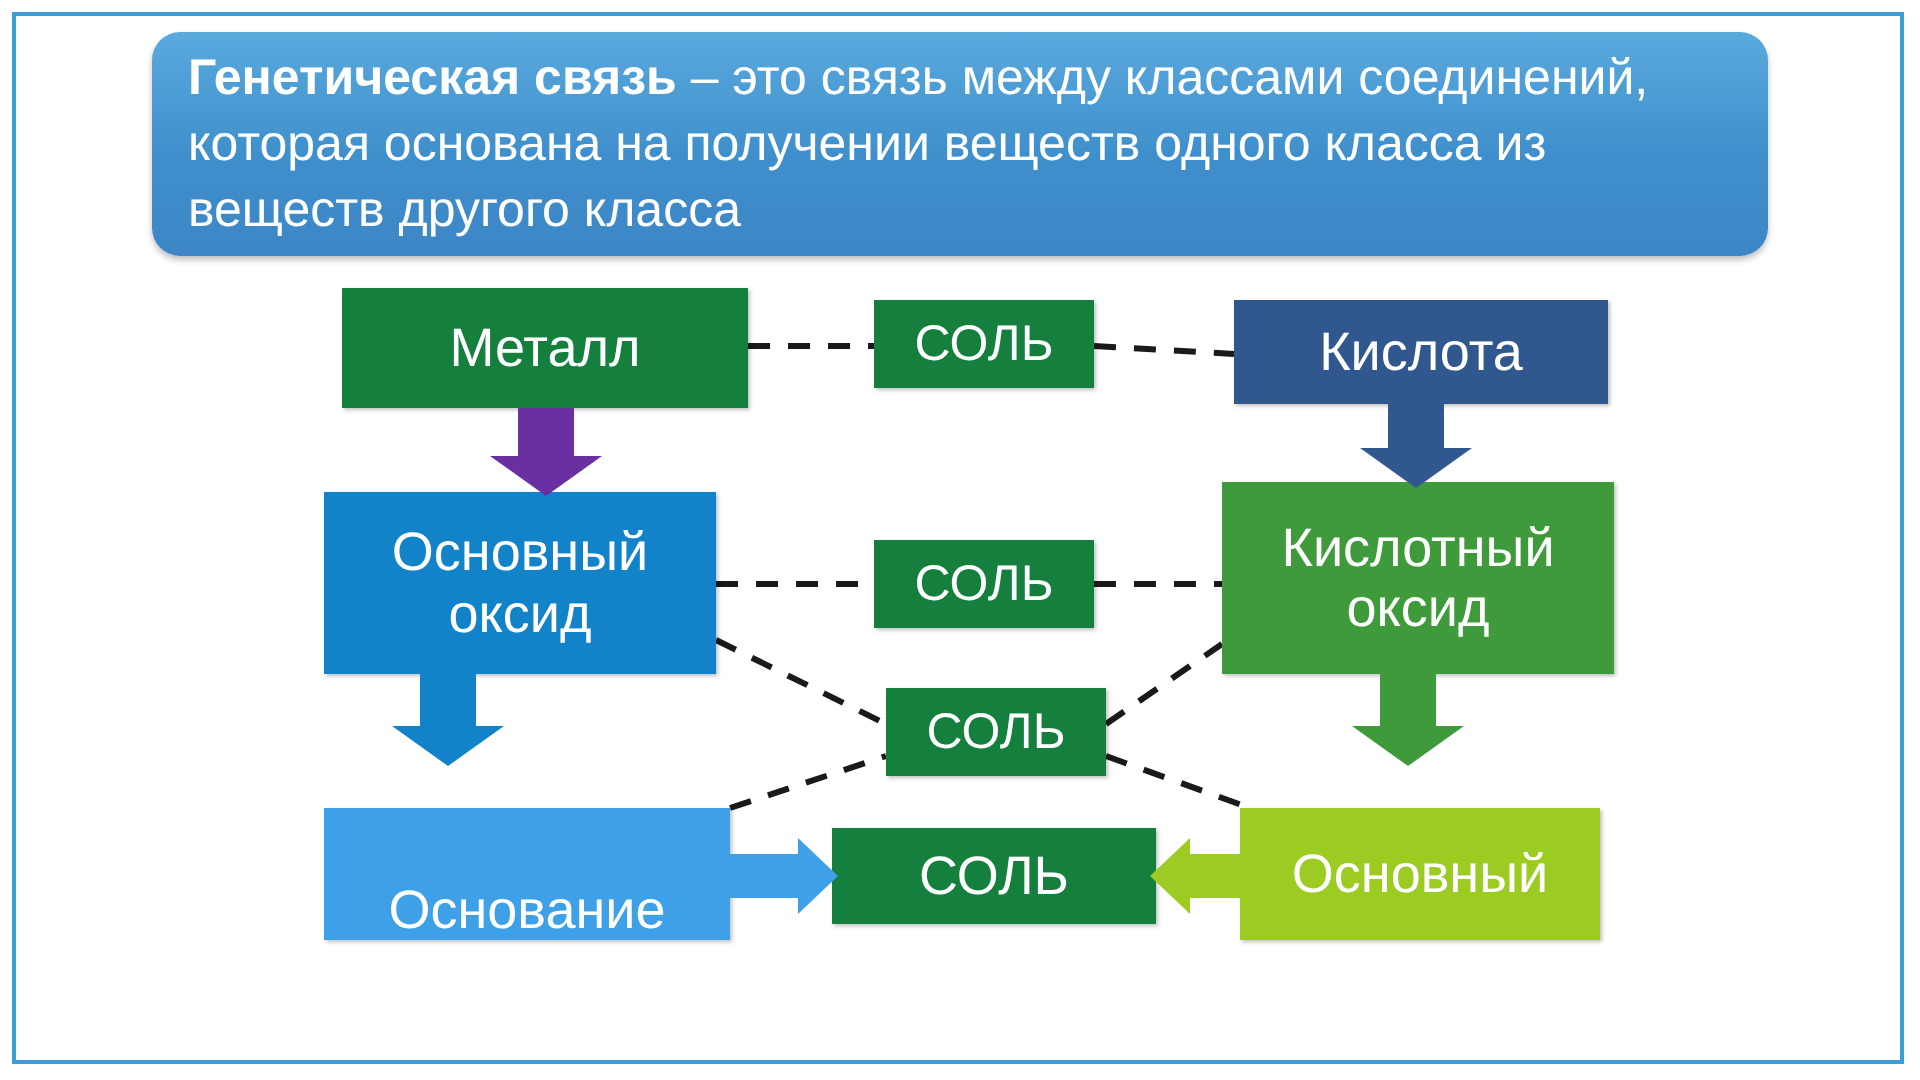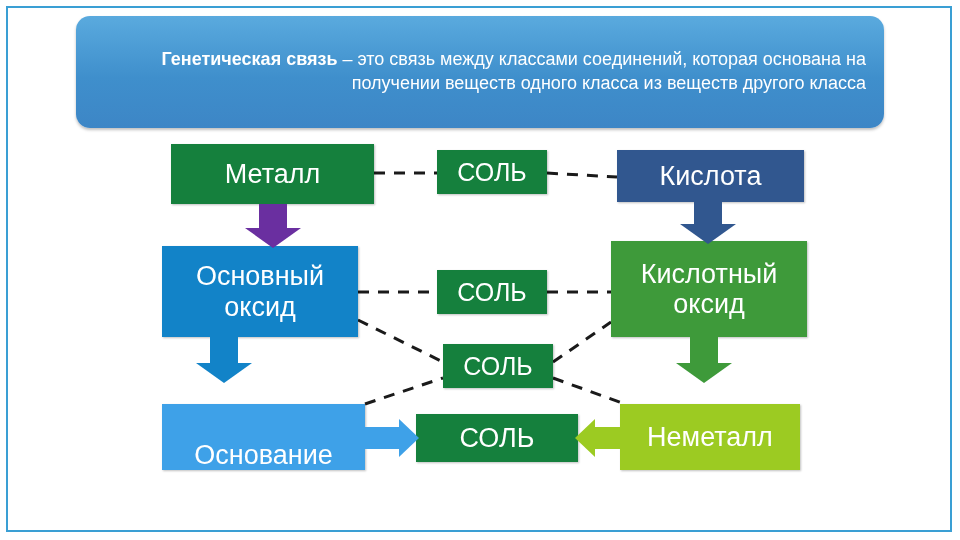--- a/index.html
+++ b/index.html
@@ -39,23 +39,23 @@
     background: linear-gradient(to bottom, #5aaade 0%, #3f8fcc 55%, #3d86c6 100%);
     box-shadow: 0 2px 3px rgba(0,0,0,0.25);
     display: flex;
     align-items: center;
     justify-content: center;
     box-sizing: border-box;
     padding: 4px 18px;
   }
   #title-text {
     color: #ffffff;
-    font-size: 18px;
+    font-size: 25px;
     line-height: 1.32;
-    text-align: right;
+    text-align: left;
     width: 100%;
   }
   #title-text .bold {
     font-weight: bold;
   }
 
   
   .box {
     position: absolute;
     display: flex;
@@ -190,21 +190,21 @@
 
   <div class="box big-label" id="box-basic-oxide">
     <span>Основный оксид</span>
   </div>
 
   <div class="box big-label" id="box-base">
     <span>Основание</span>
   </div>
 
   <div class="box big-label" id="box-acid">
-    <span>Неметалл</span>
+    <span>Основный</span>
   </div>
 
   <div class="box salt" id="salt-1">
     <span>СОЛЬ</span>
   </div>
   <div class="box salt" id="salt-2">
     <span>СОЛЬ</span>
   </div>
   <div class="box salt" id="salt-3">
     <span>СОЛЬ</span>

